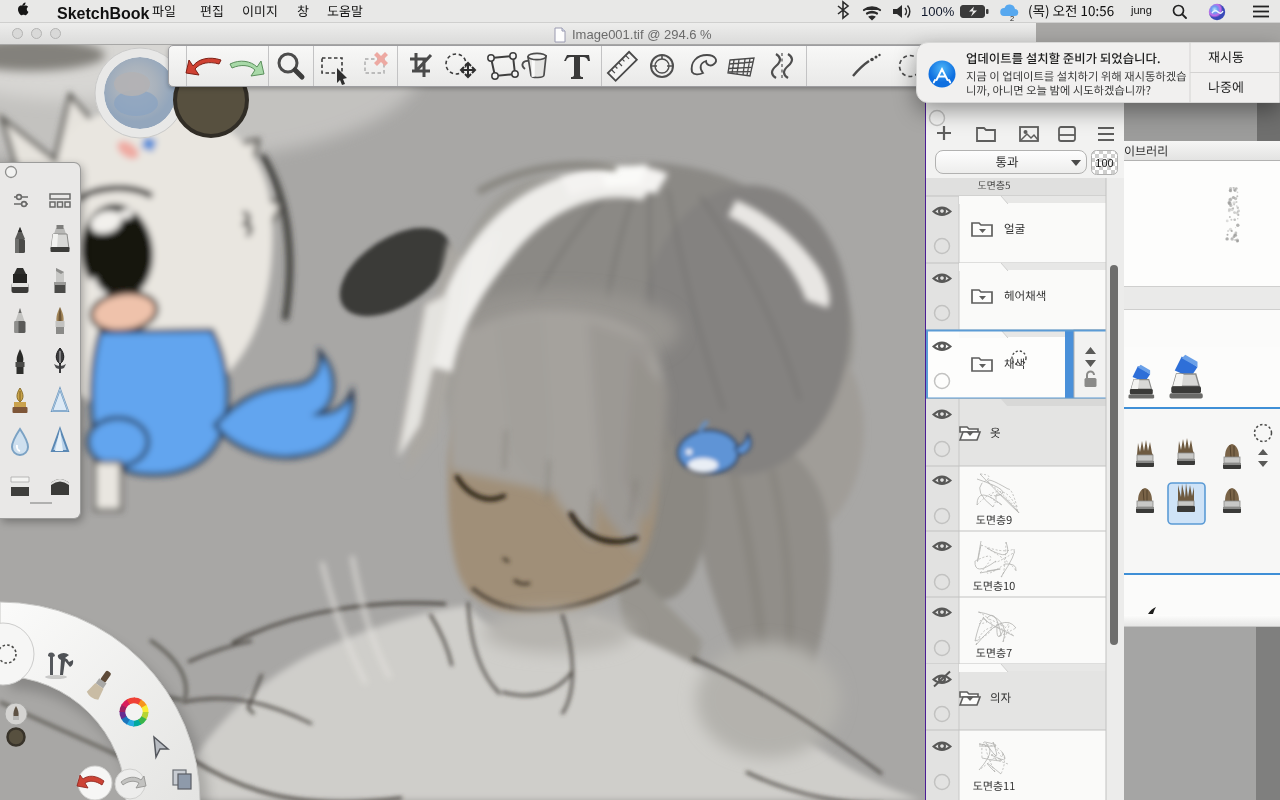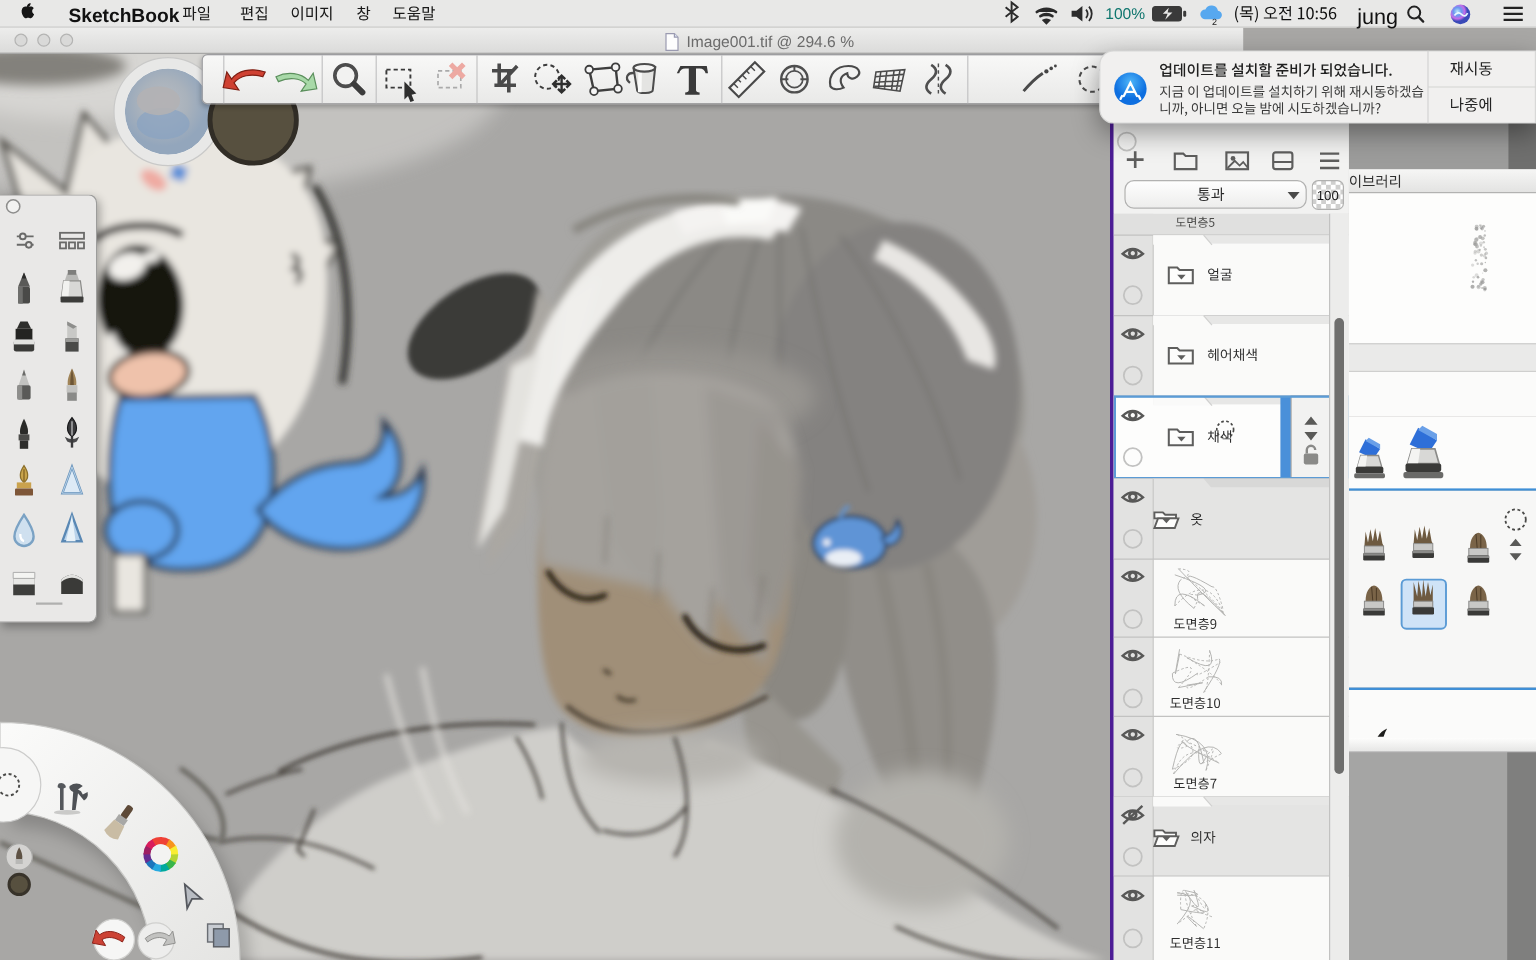--- a/index.html
+++ b/index.html
@@ -227,34 +227,34 @@
 <path d="M251.2 5.2H252.3V17.0H251.2ZM246.1 6.2Q246.9 6.2 247.6 6.7Q248.3 7.2 248.7 8.1Q249.1 9.0 249.1 10.3Q249.1 11.5 248.7 12.4Q248.3 13.4 247.6 13.9Q246.9 14.4 246.1 14.4Q245.2 14.4 244.5 13.9Q243.8 13.4 243.5 12.4Q243.1 11.5 243.1 10.3Q243.1 9.0 243.5 8.1Q243.8 7.2 244.5 6.7Q245.2 6.2 246.1 6.2ZM246.1 7.1Q245.5 7.1 245.1 7.5Q244.6 7.9 244.4 8.6Q244.1 9.3 244.1 10.3Q244.1 11.2 244.4 11.9Q244.6 12.6 245.1 13.0Q245.5 13.4 246.1 13.4Q246.6 13.4 247.1 13.0Q247.5 12.6 247.8 11.9Q248.0 11.2 248.0 10.3Q248.0 9.3 247.8 8.6Q247.5 7.9 247.1 7.5Q246.6 7.1 246.1 7.1Z M255.3 6.4H260.7V14.1H255.3ZM259.6 7.3H256.3V13.2H259.6ZM263.1 5.2H264.2V17.0H263.1Z M269.7 6.9H270.6V8.8Q270.6 9.8 270.3 10.7Q270.0 11.6 269.6 12.4Q269.1 13.2 268.5 13.8Q267.9 14.4 267.2 14.8L266.6 13.9Q267.2 13.6 267.8 13.0Q268.3 12.5 268.8 11.8Q269.2 11.1 269.4 10.4Q269.7 9.6 269.7 8.8ZM269.9 6.9H270.8V8.8Q270.8 9.6 271.0 10.3Q271.3 11.0 271.7 11.7Q272.1 12.3 272.7 12.8Q273.3 13.3 273.9 13.6L273.3 14.5Q272.6 14.1 272.0 13.6Q271.3 13.0 270.9 12.2Q270.4 11.5 270.2 10.6Q269.9 9.8 269.9 8.8ZM266.9 6.5H273.5V7.4H266.9ZM275.1 5.3H276.2V17.0H275.1Z" fill="#1a1a1a"></path>
 <path d="M300.6 7.3H301.5V7.8Q301.5 8.8 301.1 9.7Q300.6 10.6 299.9 11.2Q299.2 11.8 298.2 12.2L297.7 11.3Q298.5 11.0 299.2 10.5Q299.9 10.0 300.2 9.3Q300.6 8.6 300.6 7.8ZM300.8 7.3H301.7V7.8Q301.7 8.5 302.0 9.1Q302.4 9.8 303.0 10.3Q303.7 10.8 304.5 11.0L304.0 11.9Q303.0 11.6 302.3 11.0Q301.6 10.4 301.2 9.5Q300.8 8.7 300.8 7.8ZM298.0 6.7H304.3V7.5H298.0ZM300.6 5.2H301.7V7.0H300.6ZM305.7 5.3H306.8V12.5H305.7ZM306.5 8.3H308.5V9.2H306.5ZM303.0 12.7Q304.2 12.7 305.1 13.0Q306.0 13.2 306.4 13.7Q306.9 14.2 306.9 14.9Q306.9 15.9 305.9 16.4Q304.8 17.0 303.0 17.0Q301.8 17.0 301.0 16.7Q300.1 16.5 299.6 16.0Q299.2 15.5 299.2 14.9Q299.2 14.2 299.6 13.7Q300.1 13.2 301.0 13.0Q301.8 12.7 303.0 12.7ZM303.0 13.6Q302.2 13.6 301.5 13.7Q300.9 13.9 300.6 14.2Q300.2 14.5 300.2 14.9Q300.2 15.3 300.6 15.6Q300.9 15.8 301.5 16.0Q302.2 16.1 303.0 16.1Q303.9 16.1 304.5 16.0Q305.2 15.8 305.5 15.6Q305.8 15.3 305.8 14.9Q305.8 14.5 305.5 14.2Q305.2 13.9 304.5 13.7Q303.9 13.6 303.0 13.6Z" fill="#1a1a1a"></path>
 <path d="M329.0 10.7H337.1V11.6H329.0ZM327.7 14.6H338.3V15.5H327.7ZM332.4 11.1H333.5V15.0H332.4ZM329.0 6.2H337.0V7.1H330.1V11.1H329.0Z M344.4 11.3H345.4V13.3H344.4ZM344.9 5.5Q346.2 5.5 347.1 5.7Q348.0 6.0 348.5 6.5Q349.1 7.0 349.1 7.7Q349.1 8.4 348.5 8.9Q348.0 9.4 347.1 9.6Q346.2 9.9 344.9 9.9Q343.7 9.9 342.7 9.6Q341.8 9.4 341.3 8.9Q340.8 8.4 340.8 7.7Q340.8 7.0 341.3 6.5Q341.8 6.0 342.7 5.7Q343.7 5.5 344.9 5.5ZM344.9 6.3Q344.0 6.3 343.3 6.5Q342.6 6.6 342.3 7.0Q341.9 7.3 341.9 7.7Q341.9 8.1 342.3 8.4Q342.6 8.7 343.3 8.9Q344.0 9.0 344.9 9.0Q345.8 9.0 346.5 8.9Q347.2 8.7 347.6 8.4Q347.9 8.1 347.9 7.7Q347.9 7.3 347.6 7.0Q347.2 6.6 346.5 6.5Q345.8 6.3 344.9 6.3ZM340.9 13.0H348.9V16.9H340.9ZM347.9 13.9H342.0V16.0H347.9ZM339.6 10.8H350.2V11.7H339.6Z M359.6 5.3H360.7V11.2H359.6ZM360.2 7.8H362.4V8.7H360.2ZM352.1 5.9H357.5V10.6H352.1ZM356.4 6.8H353.1V9.8H356.4ZM353.2 11.8H360.7V14.7H354.3V16.4H353.3V13.9H359.6V12.7H353.2ZM353.3 16.0H361.1V16.9H353.3Z" fill="#1a1a1a"></path>
 </svg>
 <svg class="abs" style="left:830px;top:0" width="450" height="23" viewBox="0 0 450 23">
 <path d="M13,4 v14 l5,-4 l-10,-8 m0,8 l10,-8 l-5,-4 v8" stroke="#2b2b2b" stroke-width="1.6" fill="none"></path>
 <path d="M34,10 a13,13 0 0 1 16,0 M37,13.5 a9,9 0 0 1 10,0 M40,17 a4.5,4.5 0 0 1 4,0 L42,19 Z" stroke="#2b2b2b" stroke-width="2.2" fill="#2b2b2b" stroke-linecap="round"></path>
 <path d="M63,9 h4 l5,-4 v13 l-5,-4 h-4 Z" fill="#2b2b2b"></path>
       <path d="M75,8 a5,5 0 0 1 0,7 M77.5,5.5 a9,9 0 0 1 0,12" stroke="#2b2b2b" stroke-width="1.5" fill="none"></path>
 </svg>
-<div class="abs" style="left:921px;top:4px;font-size:13px;color:#0f766e">100%</div>
+<div class="abs" style="left:921px;top:4px;font-size:13px;color:#0f172a">100%</div>
 <svg class="abs" style="left:960px;top:5px" width="30" height="14" viewBox="0 0 30 14">
       <rect x="0.5" y="0.5" width="24" height="12" rx="2.5" fill="#3a3a3a" stroke="#3a3a3a"></rect>
       <rect x="26" y="4" width="2.5" height="5" rx="1" fill="#3a3a3a"></rect>
       <path d="M14,1.5 l-5,5 h4 l-2,5 6,-6 h-4 Z" fill="#e8e8e7"></path>
     </svg>
 <svg class="abs" style="left:998px;top:3px" width="22" height="19" viewBox="0 0 22 19">
       <path d="M6,13 a4,4 0 0 1 0.5,-8 a5.5,5.5 0 0 1 10.5,1 a3.5,3.5 0 0 1 -0.5,7 Z" fill="#57a8ef"></path>
       <text x="12" y="18" font-size="7.5" fill="#222" font-family="Liberation Sans">2</text>
     </svg>
 <svg class="abs" style="left:1024px;top:0" width="110" height="23" viewBox="0 0 110 23">
 <path d="M7.2 18.7Q6.3 17.1 5.8 15.5Q5.2 13.8 5.2 11.8Q5.2 9.8 5.8 8.1Q6.3 6.5 7.2 5.0L8.0 5.3Q7.1 6.7 6.7 8.4Q6.3 10.1 6.3 11.8Q6.3 13.5 6.7 15.2Q7.1 16.9 8.0 18.3Z M10.7 5.3H18.9V9.5H10.7ZM17.8 6.2H11.7V8.6H17.8ZM9.2 11.0H20.3V11.9H9.2ZM14.2 9.3H15.3V11.4H14.2ZM10.5 13.2H18.9V17.1H17.8V14.1H10.5Z M22.3 18.7 21.6 18.3Q22.4 16.9 22.9 15.2Q23.3 13.5 23.3 11.8Q23.3 10.1 22.9 8.4Q22.4 6.7 21.6 5.3L22.3 5.0Q23.3 6.5 23.8 8.1Q24.3 9.8 24.3 11.8Q24.3 13.8 23.8 15.5Q23.3 17.1 22.3 18.7Z M34.2 11.7H35.3V14.8H34.2ZM34.8 5.6Q36.0 5.6 37.0 6.0Q38.0 6.4 38.6 7.1Q39.2 7.9 39.2 8.8Q39.2 9.8 38.6 10.5Q38.0 11.2 37.0 11.6Q36.0 12.0 34.8 12.0Q33.5 12.0 32.5 11.6Q31.5 11.2 30.9 10.5Q30.3 9.8 30.3 8.8Q30.3 7.9 30.9 7.1Q31.5 6.4 32.5 6.0Q33.5 5.6 34.8 5.6ZM34.8 6.5Q33.8 6.5 33.0 6.8Q32.3 7.1 31.8 7.6Q31.4 8.1 31.4 8.8Q31.4 9.5 31.8 10.0Q32.3 10.6 33.0 10.9Q33.8 11.1 34.8 11.1Q35.7 11.1 36.5 10.9Q37.2 10.6 37.7 10.0Q38.1 9.5 38.1 8.8Q38.1 8.1 37.7 7.6Q37.2 7.1 36.5 6.8Q35.7 6.5 34.8 6.5ZM29.2 14.6H40.3V15.5H29.2Z M48.1 8.2H51.2V9.1H48.1ZM50.6 4.9H51.7V13.8H50.6ZM43.9 15.9H52.0V16.8H43.9ZM43.9 13.0H45.0V16.3H43.9ZM44.8 6.4H45.7V7.3Q45.7 8.5 45.3 9.4Q44.8 10.4 44.1 11.1Q43.3 11.9 42.3 12.2L41.7 11.3Q42.4 11.1 42.9 10.7Q43.5 10.3 43.9 9.8Q44.3 9.2 44.6 8.6Q44.8 8.0 44.8 7.3ZM45.0 6.4H45.9V7.3Q45.9 8.1 46.3 8.9Q46.6 9.6 47.3 10.2Q48.0 10.8 48.9 11.1L48.3 12.0Q47.3 11.6 46.6 10.9Q45.8 10.2 45.4 9.3Q45.0 8.4 45.0 7.3ZM42.1 5.8H48.6V6.8H42.1Z M57.6 16.0V15.0H59.8V7.6H58.1V6.8Q58.7 6.7 59.2 6.5Q59.7 6.3 60.1 6.1H61.1V15.0H63.0V16.0Z M67.7 16.2Q66.7 16.2 66.0 15.6Q65.4 15.0 65.0 13.9Q64.6 12.7 64.6 11.0Q64.6 9.3 65.0 8.2Q65.4 7.0 66.0 6.5Q66.7 5.9 67.7 5.9Q68.6 5.9 69.3 6.5Q70.0 7.0 70.4 8.2Q70.8 9.3 70.8 11.0Q70.8 12.7 70.4 13.9Q70.0 15.0 69.3 15.6Q68.6 16.2 67.7 16.2ZM67.7 15.2Q68.2 15.2 68.7 14.7Q69.1 14.3 69.3 13.4Q69.6 12.5 69.6 11.0Q69.6 9.6 69.3 8.7Q69.1 7.8 68.7 7.3Q68.2 6.9 67.7 6.9Q67.1 6.9 66.7 7.3Q66.3 7.8 66.0 8.7Q65.8 9.6 65.8 11.0Q65.8 12.5 66.0 13.4Q66.3 14.3 66.7 14.7Q67.1 15.2 67.7 15.2Z M73.3 10.7Q72.9 10.7 72.7 10.5Q72.4 10.2 72.4 9.8Q72.4 9.4 72.7 9.1Q72.9 8.8 73.3 8.8Q73.7 8.8 73.9 9.1Q74.2 9.4 74.2 9.8Q74.2 10.2 73.9 10.5Q73.7 10.7 73.3 10.7ZM73.3 16.2Q72.9 16.2 72.7 15.9Q72.4 15.6 72.4 15.2Q72.4 14.8 72.7 14.6Q72.9 14.3 73.3 14.3Q73.7 14.3 73.9 14.6Q74.2 14.8 74.2 15.2Q74.2 15.6 73.9 15.9Q73.7 16.2 73.3 16.2Z M78.7 16.2Q77.9 16.2 77.3 16.0Q76.8 15.8 76.3 15.5Q75.9 15.2 75.5 14.9L76.2 14.1Q76.4 14.3 76.8 14.6Q77.1 14.8 77.6 15.0Q78.0 15.2 78.6 15.2Q79.2 15.2 79.6 14.9Q80.1 14.6 80.4 14.1Q80.7 13.5 80.7 12.8Q80.7 11.8 80.1 11.2Q79.6 10.6 78.6 10.6Q78.2 10.6 77.8 10.7Q77.4 10.9 77.0 11.1L76.3 10.7L76.7 6.1H81.5V7.2H77.7L77.5 10.0Q77.8 9.8 78.2 9.7Q78.5 9.6 79.0 9.6Q79.8 9.6 80.5 10.0Q81.1 10.3 81.5 11.0Q81.9 11.7 81.9 12.8Q81.9 13.9 81.5 14.6Q81.0 15.4 80.3 15.8Q79.5 16.2 78.7 16.2Z M86.7 16.2Q86.0 16.2 85.4 15.9Q84.8 15.6 84.4 15.0Q83.9 14.3 83.7 13.4Q83.4 12.5 83.4 11.3Q83.4 9.8 83.7 8.8Q84.0 7.8 84.5 7.1Q85.0 6.5 85.7 6.2Q86.4 5.9 87.1 5.9Q87.9 5.9 88.4 6.2Q89.0 6.5 89.4 6.9L88.7 7.7Q88.4 7.4 88.0 7.1Q87.6 6.9 87.1 6.9Q86.4 6.9 85.9 7.4Q85.3 7.8 84.9 8.7Q84.6 9.7 84.6 11.3Q84.6 12.5 84.8 13.4Q85.1 14.3 85.6 14.8Q86.0 15.2 86.7 15.2Q87.2 15.2 87.6 14.9Q88.0 14.6 88.2 14.1Q88.4 13.6 88.4 13.0Q88.4 12.3 88.2 11.8Q88.0 11.3 87.6 11.0Q87.2 10.8 86.6 10.8Q86.1 10.8 85.6 11.1Q85.0 11.4 84.5 12.1L84.5 11.2Q84.8 10.7 85.2 10.5Q85.6 10.2 86.0 10.0Q86.4 9.9 86.8 9.9Q87.7 9.9 88.3 10.2Q88.9 10.5 89.2 11.2Q89.6 11.9 89.6 13.0Q89.6 13.9 89.2 14.6Q88.8 15.4 88.1 15.8Q87.5 16.2 86.7 16.2Z" fill="#111"></path>
 </svg>
-<div class="abs" style="left:1131px;top:4px;font-size:18px;color:#111">jung</div>
+<div class="abs" style="left:1131px;top:4px;font-size:11px;color:#111">jung</div>
 <svg class="abs" style="left:1172px;top:4px" width="16" height="16" viewBox="0 0 16 16">
       <circle cx="6.5" cy="6.5" r="5" fill="none" stroke="#222" stroke-width="1.7"></circle>
       <line x1="10.3" y1="10.3" x2="14" y2="14" stroke="#222" stroke-width="1.9" stroke-linecap="round"></line>
     </svg>
 <svg class="abs" style="left:1208px;top:3px" width="18" height="18" viewBox="0 0 18 18">
       <defs>
         <radialGradient id="siri" cx="35%" cy="35%">
           <stop offset="0%" stop-color="#b8e4f8"></stop>
           <stop offset="40%" stop-color="#6a9af0"></stop>
           <stop offset="75%" stop-color="#c66ae8"></stop>
@@ -550,21 +550,21 @@
 </svg>
 <div class="abs" style="left:0;top:486px;width:156px;height:2px;background:#3f8fd6"></div>
 <div class="abs" style="left:0;top:488px;width:156px;height:40px;background:#fbfbfa"></div>
 <div class="abs" style="left:0;top:528px;width:156px;height:12px;background:linear-gradient(#fdfdfc,#e6e6e5);border-bottom:1px solid #c8c8c7;box-sizing:border-box"></div>
 <svg class="abs" style="left:22px;top:518px" width="14" height="12" viewBox="0 0 14 12">
       <path d="M2,9 q3,-5 8,-7 q-2,3 -3,7 Z" fill="#1e1e1c"></path>
     </svg>
 <div class="abs" style="left:0;top:540px;width:156px;height:173px;background:#a5a5a4"></div>
 <div class="abs" style="left:132px;top:540px;width:24px;height:173px;background:#7f7f7e"></div>
 </div>
-<div class="abs" style="left:925px;top:87px;width:199px;height:713px;z-index:3;background:#ededec;border-left:3px solid #4c1d95;box-sizing:border-box;overflow:hidden">
+<div class="abs" style="left:925px;top:87px;width:199px;height:713px;z-index:3;background:#ededec;border-left:1px solid #4c1d95;box-sizing:border-box;overflow:hidden">
 <div class="abs" style="left:0;top:0;width:199px;height:91px;background:#f2f2f1"></div>
 <div class="abs" style="left:0;top:12px;width:33px;height:30px">
       <svg width="33" height="30" viewBox="0 0 33 30">
         <circle cx="11" cy="19" r="7.5" fill="none" stroke="#c2c2c1" stroke-width="1.5"></circle>
       </svg>
     </div>
 <svg class="abs" style="left:0;top:34px" width="199" height="26" viewBox="0 0 199 26">
 <path d="M18,5 v14 M11,12 h14" stroke="#5e5e5d" stroke-width="2.2"></path>
 <g transform="translate(60,13)">
         <path d="M-9,-6 h7 l2,2 h9 v11 h-18 Z" fill="none" stroke="#5e5e5d" stroke-width="1.8"></path>

